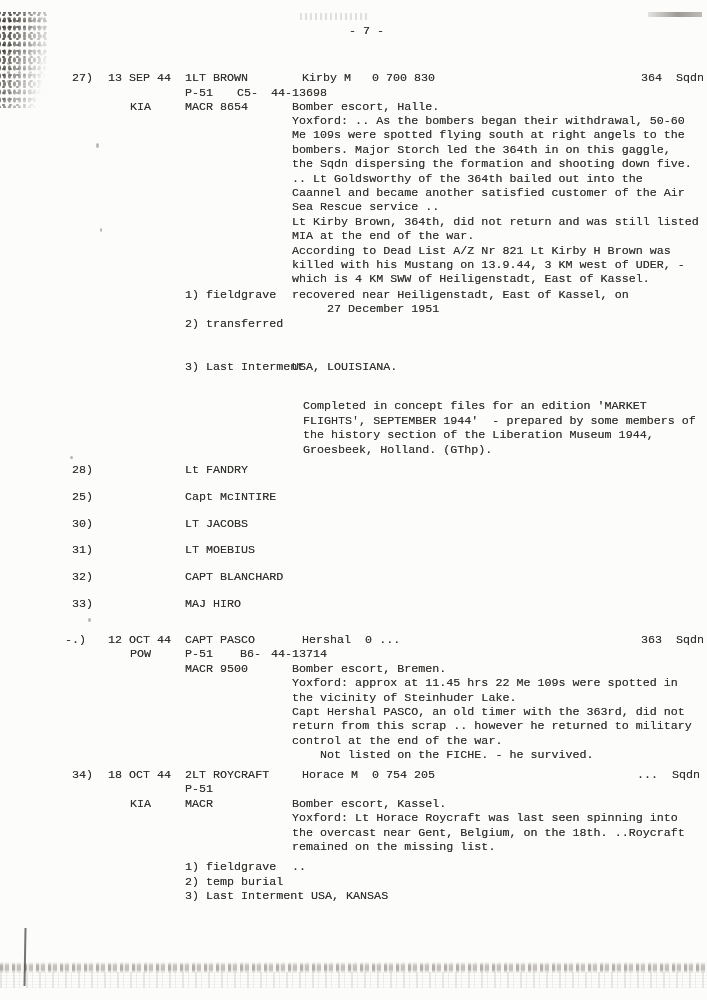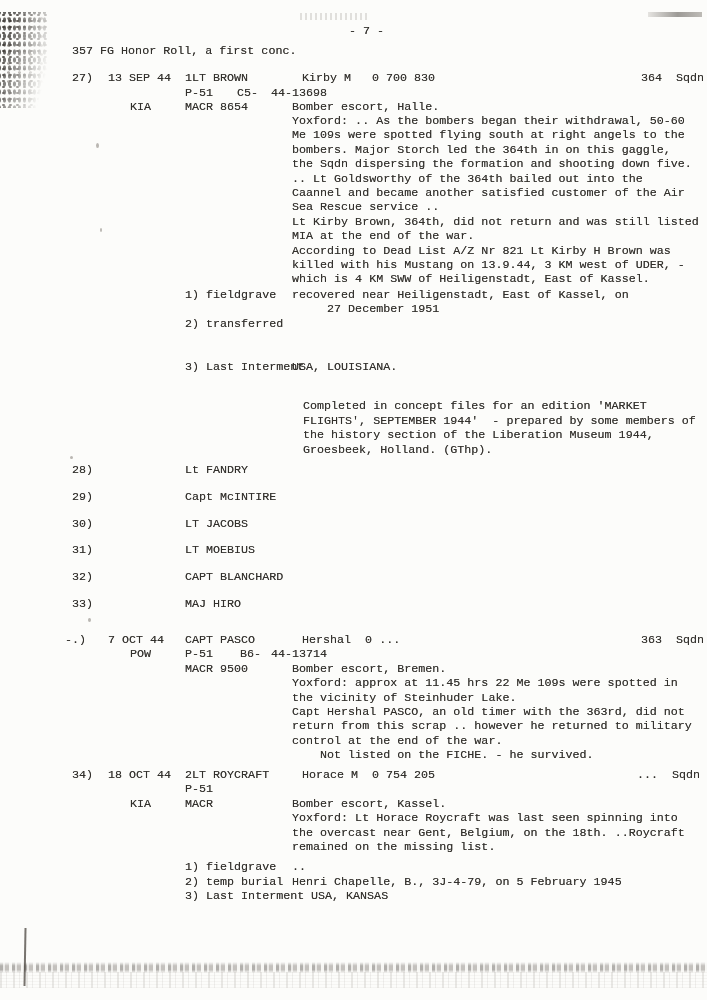--- a/index.html
+++ b/index.html
@@ -69,21 +69,20 @@
   <div class="smudge-tr"></div>
   <div class="speck" style="left:96px;top:143px;width:3px;height:5px"></div>
   <div class="speck" style="left:100px;top:228px;width:2px;height:4px"></div>
   <div class="speck" style="left:70px;top:456px;width:3px;height:3px"></div>
   <div class="speck" style="left:88px;top:618px;width:3px;height:4px"></div>
   <div class="vline-bl"></div>
   <div class="noise-band-dark"></div>
   <div class="noise-band-light"></div>
 
   <div class="t" style="left:349px;top:24px">- 7 -</div>
-  <div class="t" style="left:72px;top:44px">357 FG Honor Roll, a first conc.</div>
 
   <div class="entry">
     <div class="t" style="left:72px;top:71px">27)</div>
     <div class="t" style="left:108px;top:71px">13 SEP 44</div>
     <div class="t" style="left:185px;top:71px">1LT BROWN</div>
     <div class="t" style="left:302px;top:71px">Kirby M</div>
     <div class="t" style="left:372px;top:71px">0 700 830</div>
     <div class="t" style="left:641px;top:71px">364  Sqdn</div>
     <div class="t" style="left:185px;top:85.5px">P-51</div>
     <div class="t" style="left:237px;top:85.5px">C5-</div>
@@ -114,35 +113,35 @@
   <div class="entry">
     <div class="t" style="left:303px;top:399.4px">Completed in concept files for an edition 'MARKET
 FLIGHTS', SEPTEMBER 1944'  - prepared by some members of
 the history section of the Liberation Museum 1944,
 Groesbeek, Holland. (GThp).</div>
   </div>
 
   <div class="entry">
     <div class="t" style="left:72px;top:463px">28)</div>
     <div class="t" style="left:185px;top:463px">Lt FANDRY</div>
-    <div class="t" style="left:72px;top:490px">29)</div>
+    <div class="t" style="left:72px;top:490px">25)</div>
     <div class="t" style="left:185px;top:490px">Capt McINTIRE</div>
     <div class="t" style="left:72px;top:516.5px">30)</div>
     <div class="t" style="left:185px;top:516.5px">LT JACOBS</div>
     <div class="t" style="left:72px;top:543px">31)</div>
     <div class="t" style="left:185px;top:543px">LT MOEBIUS</div>
     <div class="t" style="left:72px;top:569.5px">32)</div>
     <div class="t" style="left:185px;top:569.5px">CAPT BLANCHARD</div>
     <div class="t" style="left:72px;top:597px">33)</div>
     <div class="t" style="left:185px;top:597px">MAJ HIRO</div>
   </div>
 
   <div class="entry">
     <div class="t" style="left:65px;top:633px">-.)</div>
-    <div class="t" style="left:108px;top:633px">7 OCT 44</div>
+    <div class="t" style="left:108px;top:633px">12 OCT 44</div>
     <div class="t" style="left:185px;top:633px">CAPT PASCO</div>
     <div class="t" style="left:302px;top:633px">Hershal  0 ...</div>
     <div class="t" style="left:641px;top:633px">363  Sqdn</div>
     <div class="t" style="left:185px;top:647.4px">P-51</div>
     <div class="t" style="left:240px;top:647.4px">B6-</div>
     <div class="t" style="left:271px;top:647.4px">44-13714</div>
     <div class="t" style="left:130px;top:647px">POW</div>
     <div class="t" style="left:185px;top:661.8px">MACR 9500</div>
     <div class="t" style="left:292px;top:661.8px">Bomber escort, Bremen.</div>
     <div class="t" style="left:292px;top:676.2px">Yoxford: approx at 11.45 hrs 22 Me 109s were spotted in
@@ -163,18 +162,17 @@
     <div class="t" style="left:185px;top:782.4px">P-51</div>
     <div class="t" style="left:130px;top:796.8px">KIA</div>
     <div class="t" style="left:185px;top:796.8px">MACR</div>
     <div class="t" style="left:292px;top:796.8px">Bomber escort, Kassel.</div>
     <div class="t" style="left:292px;top:811.2px">Yoxford: Lt Horace Roycraft was last seen spinning into
 the overcast near Gent, Belgium, on the 18th. ..Roycraft
 remained on the missing list.</div>
     <div class="t" style="left:185px;top:860.4px">1) fieldgrave</div>
     <div class="t" style="left:292px;top:860.4px">..</div>
     <div class="t" style="left:185px;top:874.8px">2) temp burial</div>
-    <div class="t" style="left:292px;top:874.8px">Henri Chapelle, B., 3J-4-79, on 5 February 1945</div>
     <div class="t" style="left:185px;top:889.2px">3) Last Interment</div>
     <div class="t" style="left:311px;top:889.2px">USA, KANSAS</div>
   </div>
 
 </div>
 
 </body></html>

